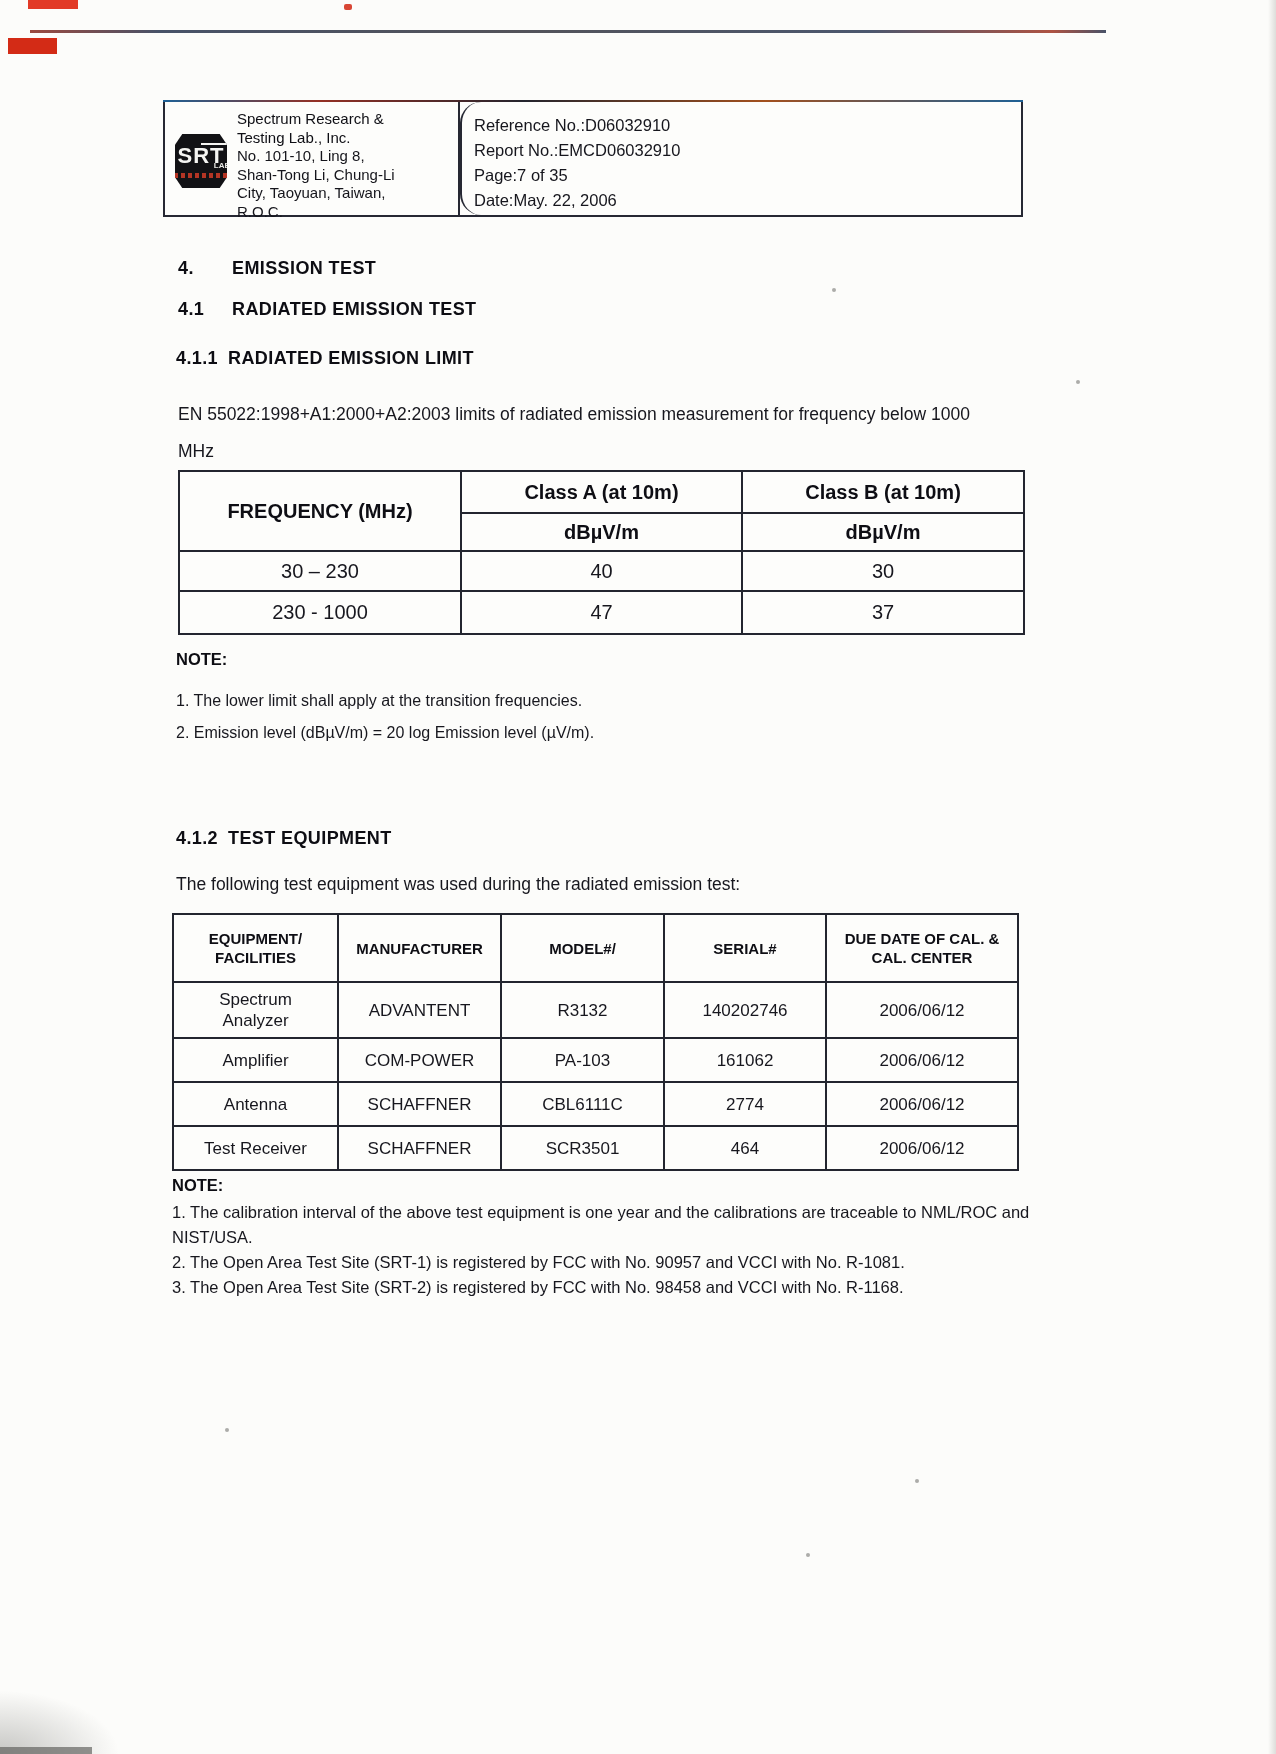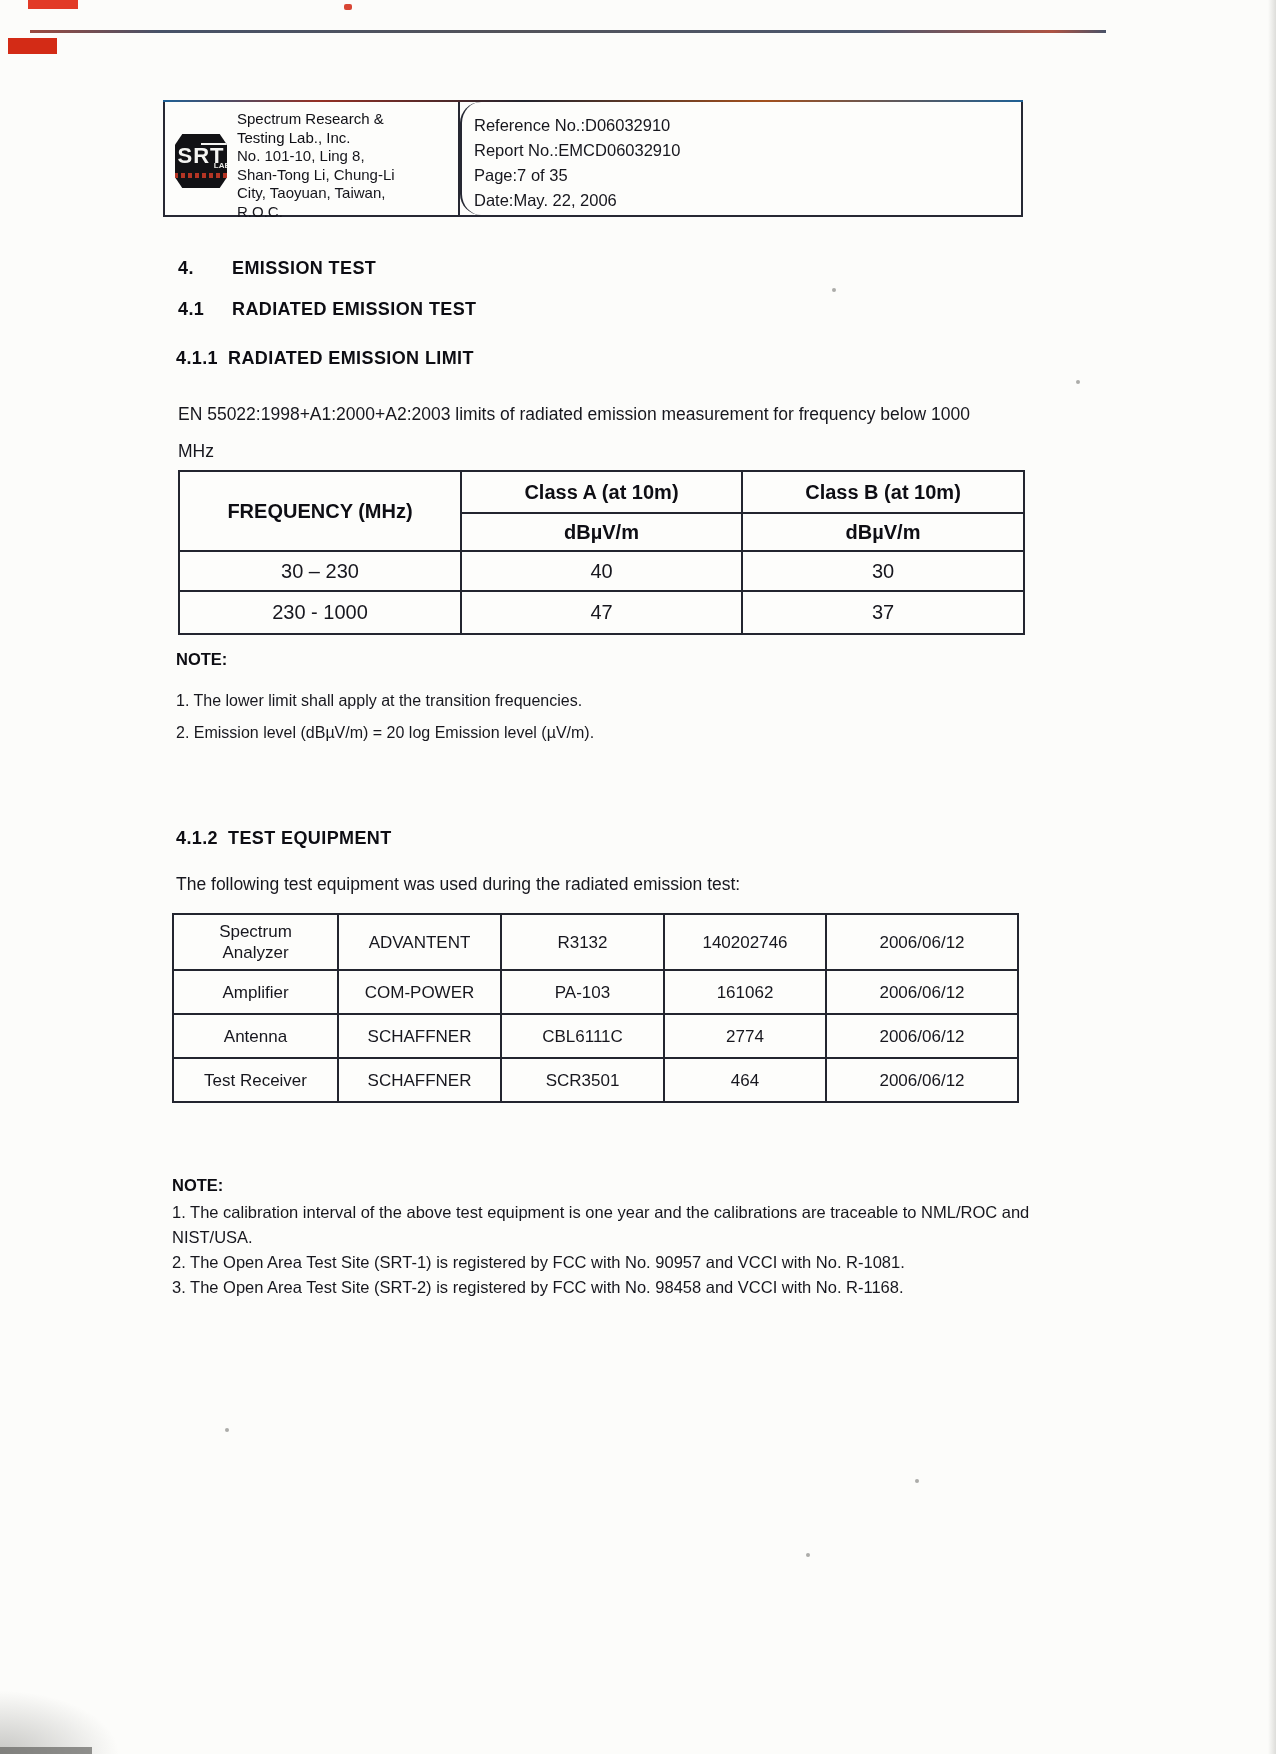--- a/index.html
+++ b/index.html
@@ -174,20 +174,27 @@
 
   <table class="equip-table">
     <colgroup>
         <col style="width:165px">
         <col style="width:163px">
         <col style="width:163px">
         <col style="width:162px">
         <col style="width:192px">
       </colgroup>
     <tbody>
+        <tr style="height:68px">
+      <td class="hd">EQUIPMENT/ FACILITIES</td>
+      <td class="hd">MANUFACTURER</td>
+      <td class="hd">MODEL#/</td>
+      <td class="hd">SERIAL#</td>
+      <td class="hd">DUE DATE OF CAL. &amp; CAL. CENTER</td>
+    </tr>
     <tr style="height:56px">
       <td class="eq-name">Spectrum Analyzer</td>
       <td>ADVANTENT</td>
       <td>R3132</td>
       <td>140202746</td>
       <td>2006/06/12</td>
     </tr>
     <tr style="height:44px">
       <td class="eq-name">Amplifier</td>
       <td>COM-POWER</td>

